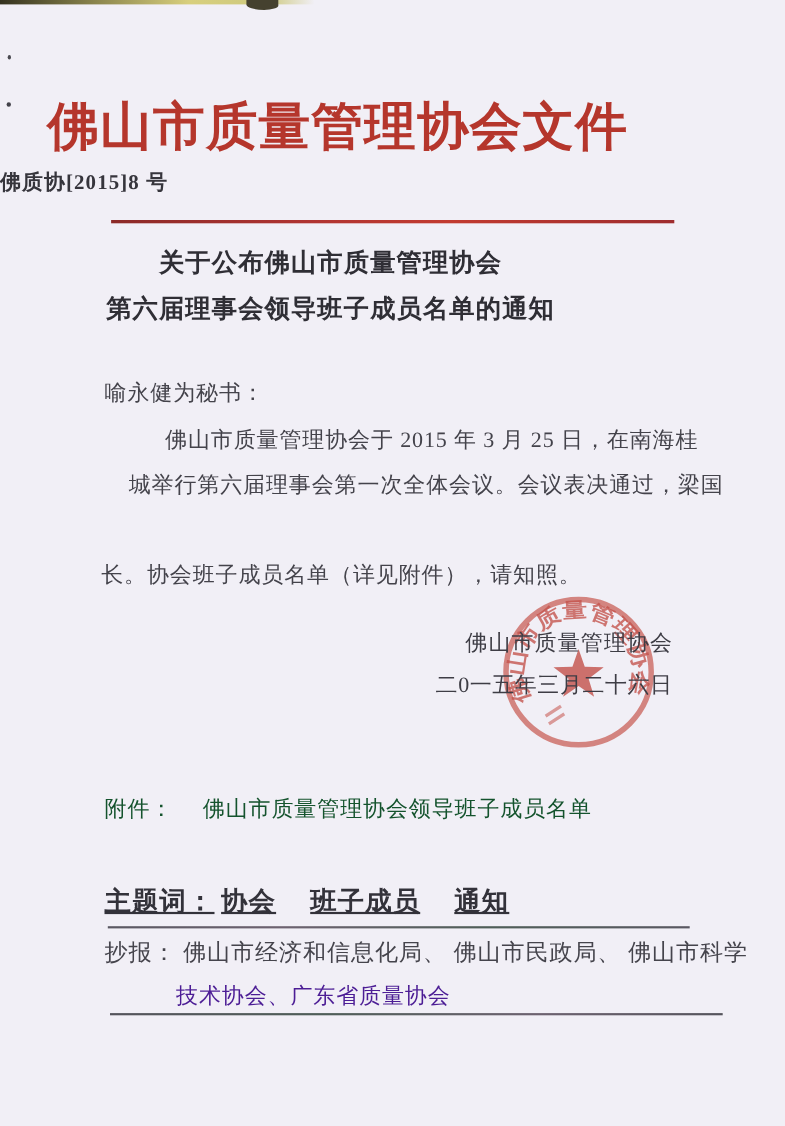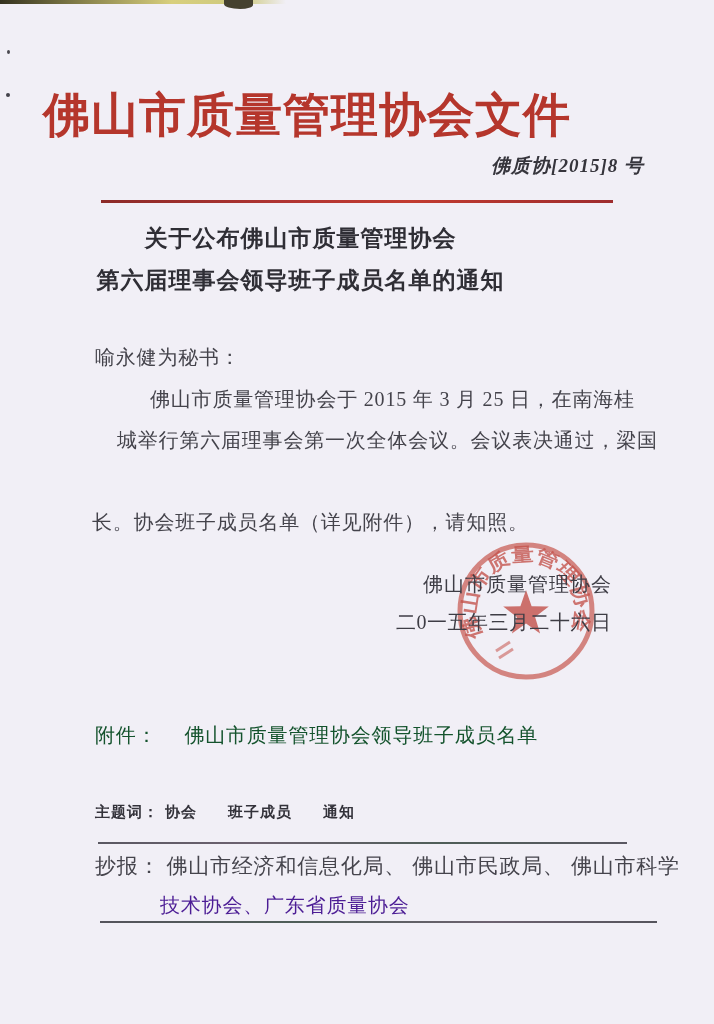--- a/index.html
+++ b/index.html
@@ -11,22 +11,22 @@
     font-family:"Liberation Serif","DejaVu Serif",serif;
     color:#403f47;
   }
   .abs{position:absolute;white-space:nowrap;}
 
   .org-title{
     left:0;top:84px;width:614px;text-align:center;
     font-size:47px;font-weight:700;color:#b5362c;letter-spacing:1px;
   }
   .doc-number{
-    left:0;top:153px;width:644px;text-align:right;
-    font-size:19px;font-weight:600;color:#36353c;letter-spacing:1px;font-style:italic;
+    left:0;top:153px;width:644px;text-align:left;
+    font-size:19px;font-weight:600;color:#36353c;letter-spacing:1px;
   }
   .red-rule{
     left:101px;top:200px;width:512px;height:3px;
     background:linear-gradient(90deg,#8c2a28 0%,#b03432 35%,#c23b30 60%,#9e2c2e 100%);
   }
   .subject{
     left:0;width:601px;text-align:center;
     font-size:23px;font-weight:700;color:#2f2e35;letter-spacing:1px;
   }
   .subject-1{top:223px;}
@@ -39,21 +39,21 @@
   .body-line-2{left:92px;top:468px;}
   .body-line-3{left:92px;top:509px;}
 
   .seal{left:441px;top:526px;z-index:1;}
   .sig-org{left:423px;top:571px;font-size:20px;letter-spacing:1px;z-index:2;color:#3e3d45;}
   .sig-date{left:396px;top:609px;font-size:20px;letter-spacing:0.5px;z-index:2;color:#3e3d45;}
 
   .attachment{left:95px;top:722px;font-size:20px;letter-spacing:0.8px;color:#14532d;}
   .attachment .value{margin-left:27px;}
 
-  .keywords{left:95px;top:803px;font-size:15px;font-weight:700;letter-spacing:1px;color:#33323a;}
+  .keywords{left:95px;top:803px;font-size:24px;font-weight:700;letter-spacing:1px;color:#33323a;text-decoration:underline;}
   .keywords .kw-item{margin-left:0;}
   .keywords .gap-a{margin-left:6px;}
   .keywords .gap-b{margin-left:31px;}
 
   .footer-rule-top{
     left:98px;top:842px;width:529px;height:2px;
     background:linear-gradient(90deg,#5a5862,#6d6270 30%,#4f5e58 65%,#5a5862 100%);
   }
   .cc-line-1{left:95px;top:852px;font-size:21px;letter-spacing:0.8px;color:#45444c;}
   .cc-line-1 .cc-text{margin-left:6px;}

